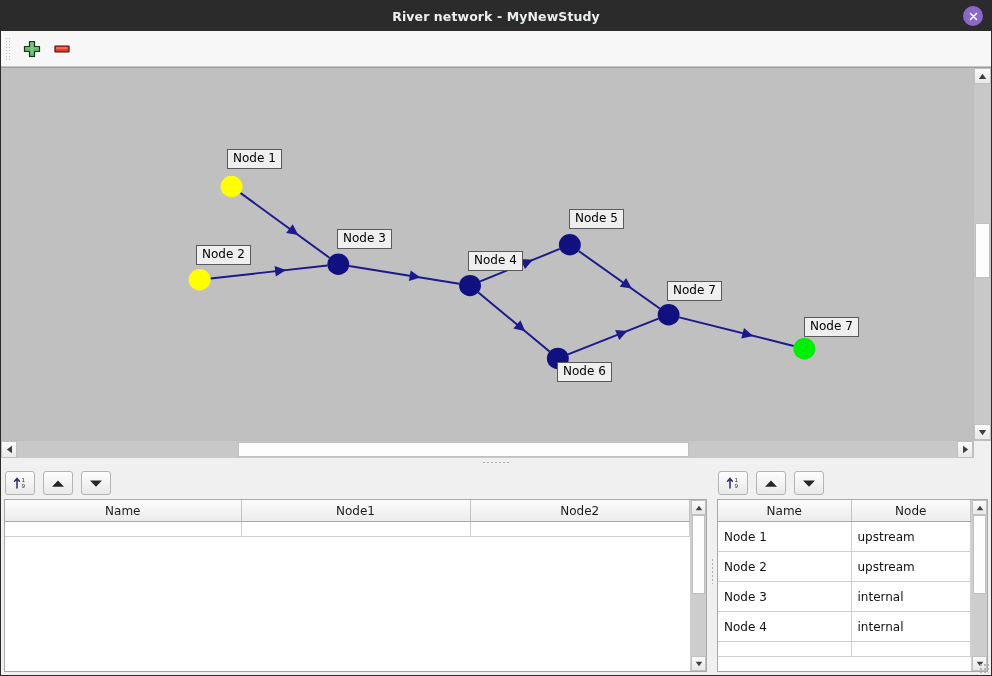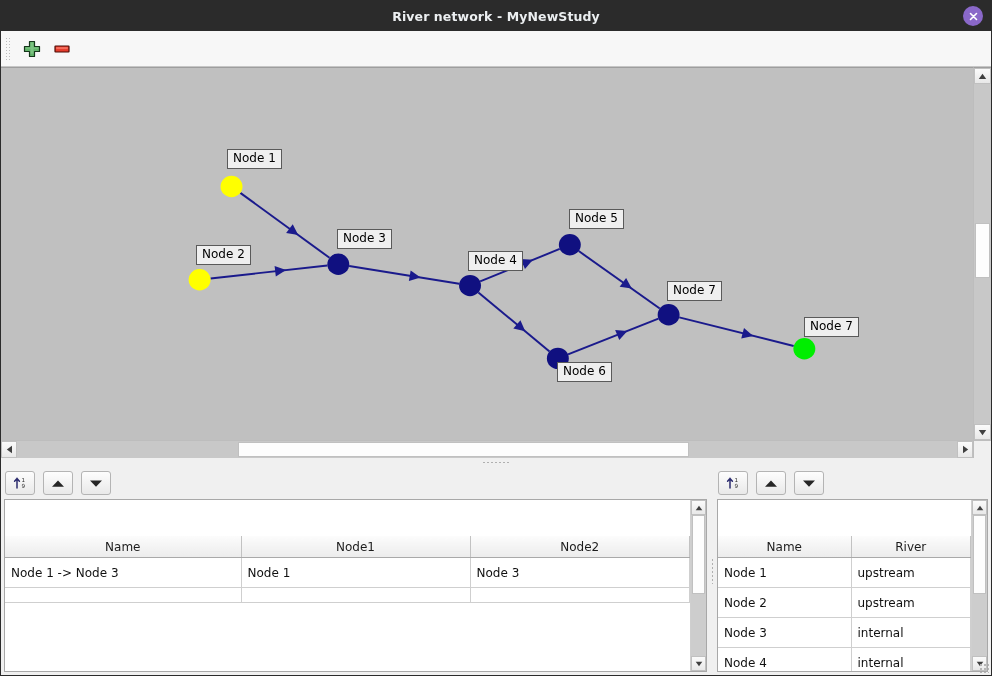--- a/index.html
+++ b/index.html
@@ -266,21 +266,20 @@
   }
   .table-scroll {
     flex: 1 1 auto;
     overflow: hidden;
     min-width: 0;
   }
   table.grid {
     border-collapse: collapse;
     width: 100%;
     table-layout: fixed;
-    margin-top: 36px;
   }
   table.grid th {
     background: linear-gradient(#fcfcfc, #ececec);
     border-right: 1px solid #c2c2c2;
     border-bottom: 1px solid #a9a9a9;
     font-weight: normal;
     font-size: 12px;
     height: 21px;
     padding: 0;
     text-align: center;
@@ -490,25 +489,20 @@
                 <col>
               </colgroup>
             <thead>
                 <tr id="reaches-head">
                   <th>Name</th>
                   <th>Node1</th>
                   <th>Node2</th>
                 </tr>
               </thead>
             <tbody id="reaches-body">
-                <tr>
-                  <td>Node 1 -&gt; Node 3</td>
-                  <td>Node 1</td>
-                  <td>Node 3</td>
-                </tr>
                 <tr class="spacer">
                   <td></td>
                   <td></td>
                   <td></td>
                 </tr>
               </tbody>
           </table>
         </div>
         <div class="table-vscroll">
           <div class="tsb-btn">
@@ -555,21 +549,21 @@
       <div class="table-wrap">
         <div class="table-scroll">
           <table class="grid">
             <colgroup>
                 <col style="width:133px">
                 <col>
               </colgroup>
             <thead>
                 <tr id="nodes-head">
                   <th>Name</th>
-                  <th>River</th>
+                  <th>Node</th>
                 </tr>
               </thead>
             <tbody id="nodes-body">
                 <tr>
                   <td>Node 1</td>
                   <td>upstream</td>
                 </tr>
                 <tr>
                   <td>Node 2</td>
                   <td>upstream</td>

